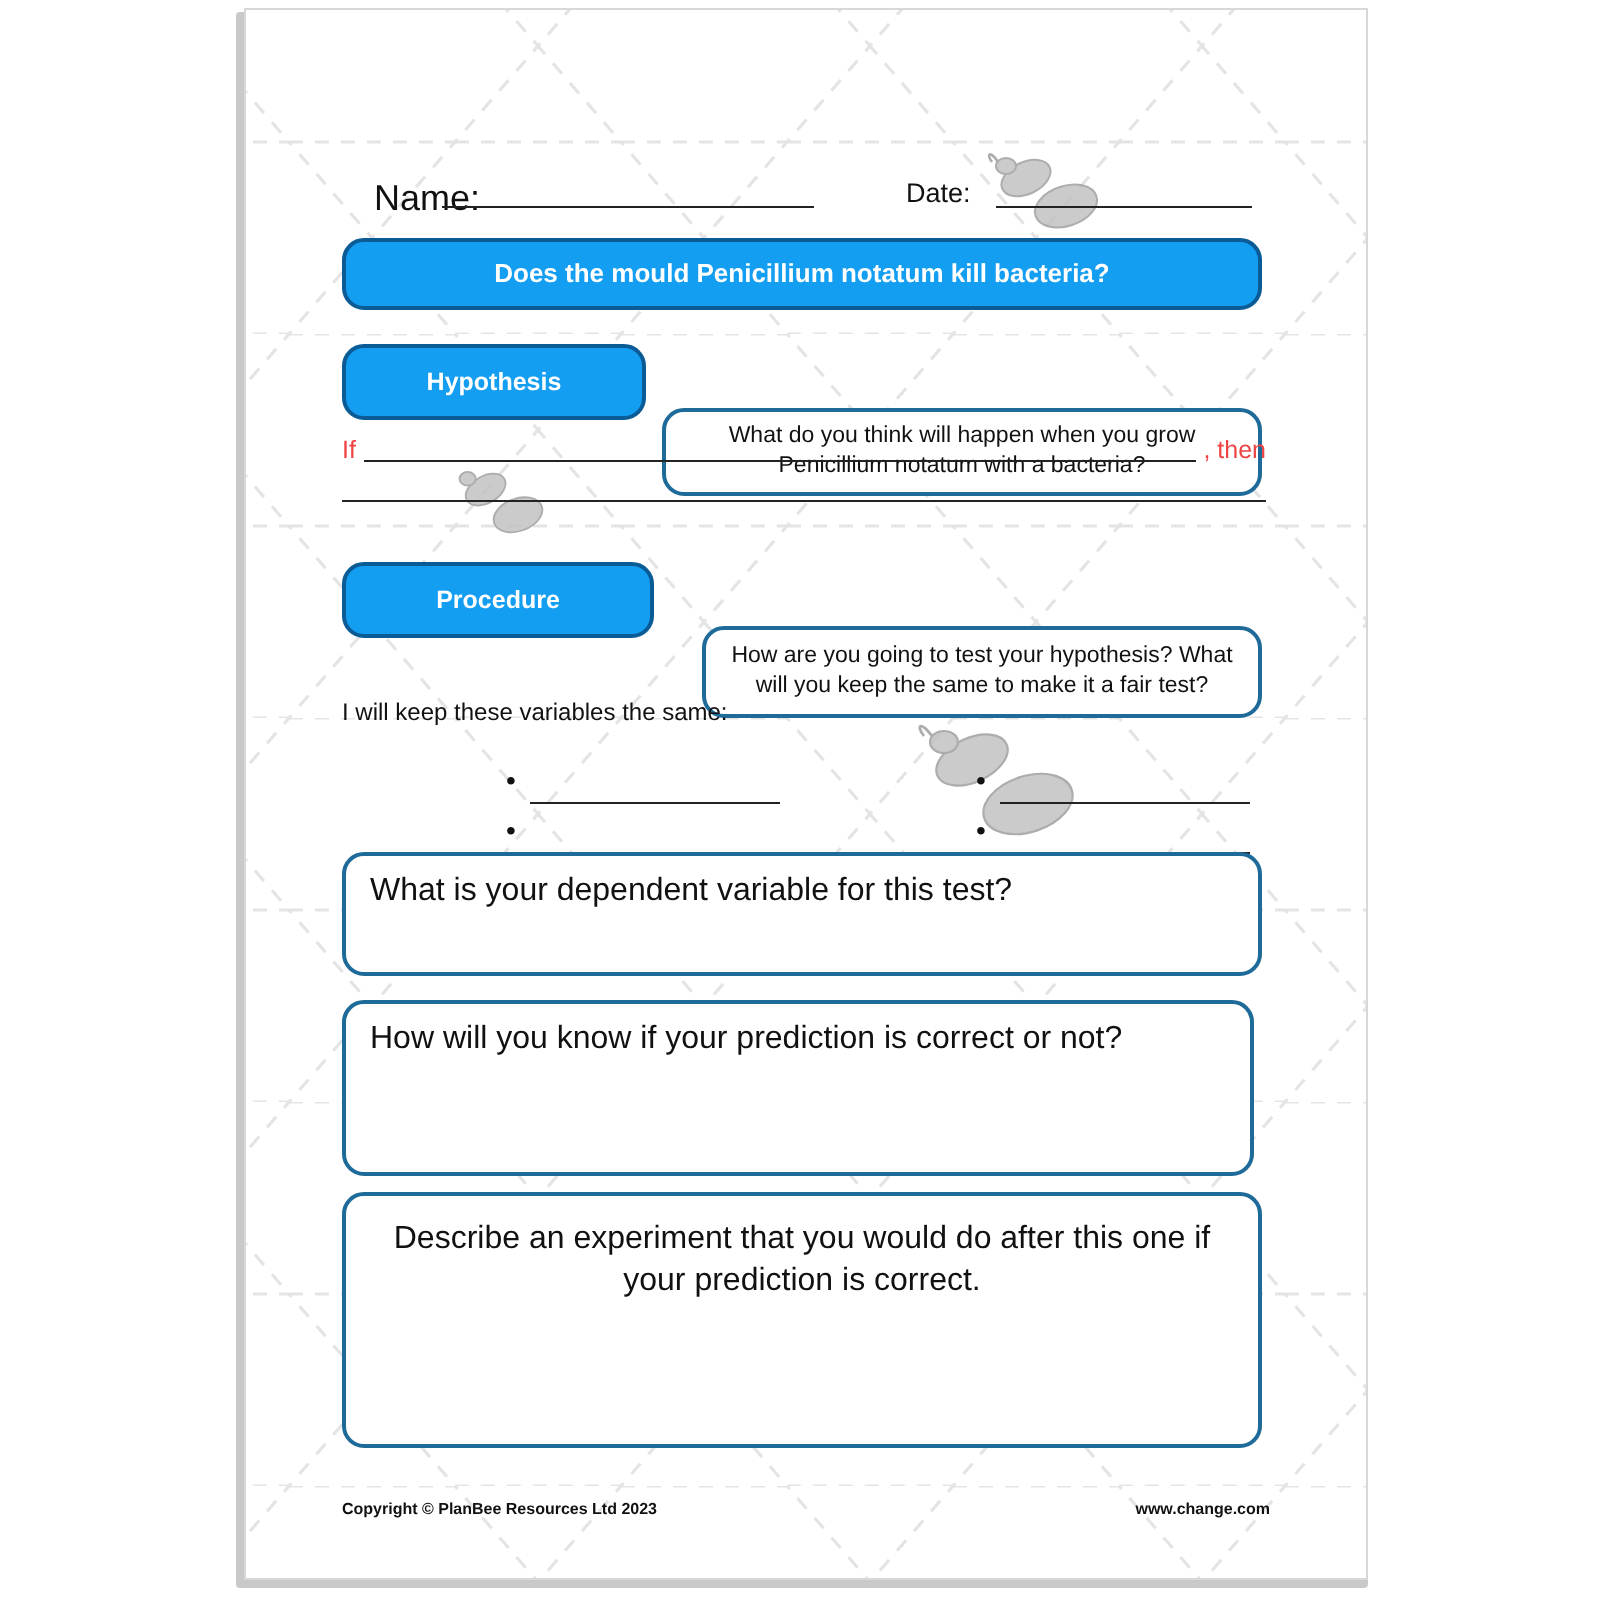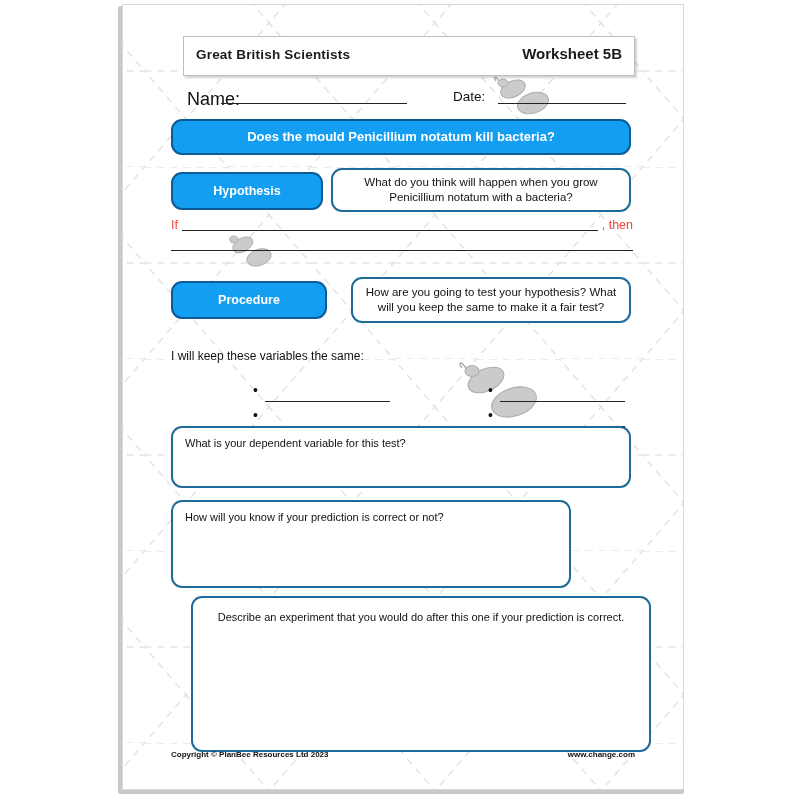--- a/index.html
+++ b/index.html
@@ -167,38 +167,39 @@
     border-radius: 11px;
     box-sizing: border-box;
     color: #111;
     font-size: 11.5px;
     display: flex;
     align-items: center;
     justify-content: center;
     text-align: center;
     padding: 16px 10px;
     line-height: 1.3;
+    margin-top: 36px;
   }
   .hyp-prompt { left: 208px; top: 163px; width: 300px; height: 44px; }
   .proc-prompt { left: 228px; top: 272px; width: 280px; height: 46px; }
 
   .answer-box {
     position: absolute;
     background: #ffffff;
     border: 2px solid #1e6b9a;
     border-radius: 11px;
     box-sizing: border-box;
     padding: 8px 12px;
     color: #111;
-    font-size: 11px;
+    font-size: 16px;
     line-height: 1.3;
   }
   .box-dep { left: 48px; top: 421px; width: 460px; height: 62px; }
-  .box-know { left: 48px; top: 495px; width: 400px; height: 88px; }
-  .box-desc { left: 48px; top: 591px; width: 460px; height: 156px; text-align: center; padding-top: 12px; margin-left: 20px; }
+  .box-know { left: 48px; top: 495px; width: 456px; height: 88px; }
+  .box-desc { left: 48px; top: 591px; width: 460px; height: 128px; text-align: center; padding-top: 12px; }
 
   .if-line {
     position: absolute;
     left: 48px;
     top: 213px;
     width: 462px;
     font-size: 12.5px;
     color: #ef4444;
     display: flex;
     align-items: flex-start;
@@ -322,24 +323,20 @@
       <g fill="#c2c2c2" stroke="#9f9f9f" stroke-width="1.1">
         <ellipse cx="30" cy="22" rx="20" ry="12" transform="rotate(-25 30 22)"></ellipse>
         <ellipse cx="60" cy="45" rx="24" ry="15" transform="rotate(-18 60 45)"></ellipse>
         <ellipse cx="15" cy="12" rx="7.5" ry="6"></ellipse>
         <path d="M9 9 C2 0, 0 4, 5 9" fill="none" stroke="#9f9f9f" stroke-width="1.4"></path>
       </g>
     </svg>
 
     <div class="content">
 
-      <div class="title-box">
-        <div class="title-left">Great British Scientists</div>
-        <div class="title-right">Worksheet 5B</div>
-      </div>
 
       <div class="name-label">Name:</div>
       <div class="name-rule"></div>
       <div class="date-label">Date:</div>
       <div class="date-rule"></div>
 
       <div class="pill hyp-pill">Hypothesis</div>
 
       <div class="pill q-pill">Does the mould Penicillium notatum kill bacteria?</div>
       <div class="prompt hyp-prompt">What do you think will happen when you grow Penicillium notatum with a bacteria?</div>

